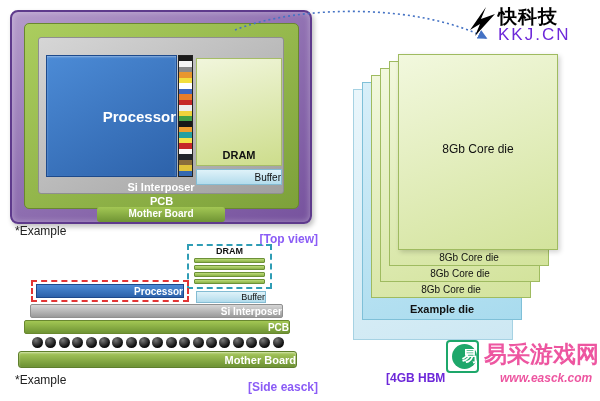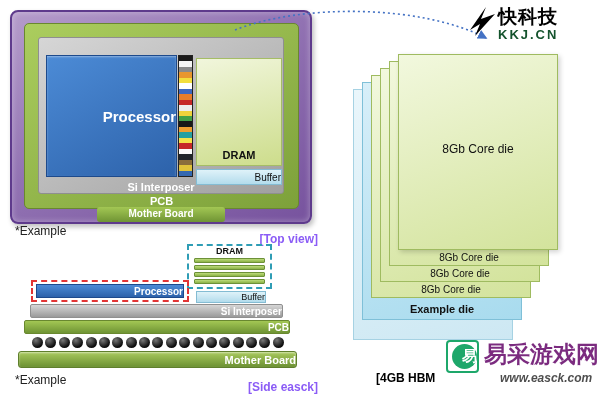--- a/index.html
+++ b/index.html
@@ -49,34 +49,34 @@
   #card-backdrop{left:353px;top:89px;height:251px;background:linear-gradient(160deg,#eaf6fb,#cde8f3);border:1px solid #a6d2e3}
   #card-bufferdie{left:362px;top:82px;height:238px;background:linear-gradient(160deg,#d8eff9,#a8dbee);border:1px solid #7fc0d8}
   .core-card{background:linear-gradient(160deg,#f2f8de 0%,#d3e39c 100%);border:1px solid #9fbb60}
   #card-core1{left:371px;top:75px;height:223px}
   #card-core2{left:380px;top:68px;height:214px}
   #card-core3{left:389px;top:61px;height:205px}
   #card-core4{left:398px;top:54px;height:196px;box-shadow:2px 2px 5px rgba(0,0,0,.18)}
   .strip-label{position:absolute;left:0;bottom:2px;width:100%;text-align:center;font-size:10px;color:#111}
   #card-bufferdie .strip-label{font-weight:bold;font-size:11px;bottom:4px}
   .center-label{position:absolute;left:0;top:45%;width:100%;text-align:center;font-size:12px;color:#111}
-  #hbm-caption{left:376px;top:371px;font-weight:bold;font-size:12px;color:#000000;white-space:nowrap}
+  #hbm-caption{left:386px;top:371px;font-weight:bold;font-size:12px;color:#6d28d9;white-space:nowrap}
 
   
   #logo{left:468px;top:6px;width:128px;height:42px;display:flex;align-items:flex-start}
   #logo-text{}
   #logo-brand{font-size:19px;font-weight:bold;color:#000;letter-spacing:1px;line-height:21px;white-space:nowrap}
-  #logo-domain{font-size:13px;font-weight:bold;color:#14532d;letter-spacing:2px;line-height:15px}
+  #logo-domain{font-size:17px;font-weight:normal;color:#6d28d9;letter-spacing:2px;line-height:15px}
 
   
   #wm{left:444px;top:337px;width:156px;height:58px;opacity:.92}
   #wm-seal{position:absolute;left:2px;top:3px;width:33px;height:33px;border:2px solid #0aa05e;border-radius:4px}
   #wm-seal-inner{width:25px;height:25px;border-radius:50%;background:#0aa05e;color:#fff;font-size:15px;font-weight:bold}
-  #wm-site{position:absolute;left:40px;top:2px;font-size:23px;font-weight:bold;color:#701a75;white-space:nowrap}
-  #wm-url{position:absolute;left:56px;top:34px;font-size:12px;font-weight:bold;font-style:italic;color:#404040;white-space:nowrap}
+  #wm-site{position:absolute;left:40px;top:2px;font-size:23px;font-weight:bold;color:#ec4899;white-space:nowrap}
+  #wm-url{position:absolute;left:56px;top:34px;font-size:12px;font-weight:bold;font-style:italic;color:#ec4899;white-space:nowrap}
 
   #connector-svg{position:absolute;left:0;top:0;pointer-events:none}
 </style>
 </head>
 <body>
 
 <div id="canvas">
 
   <div class="abs" id="tv-mb"></div>
   <div class="abs" id="tv-pcb"></div>

